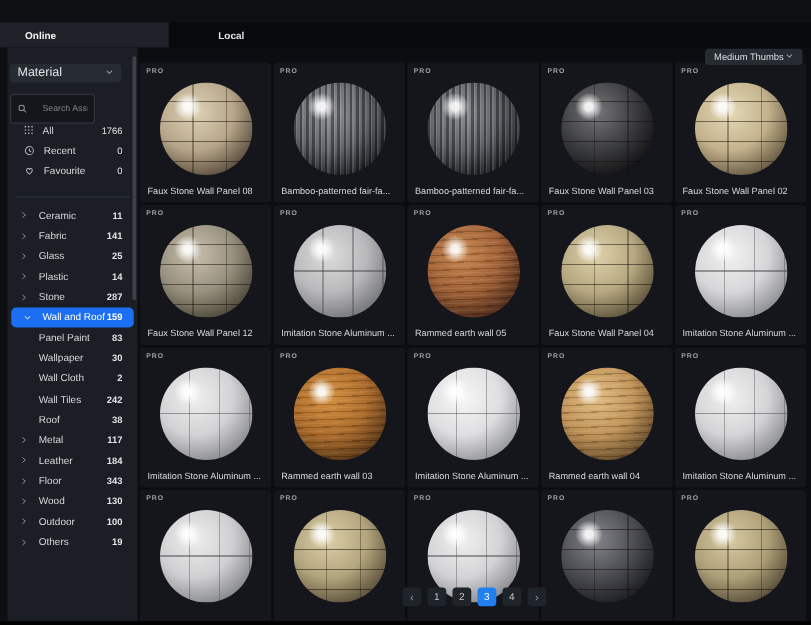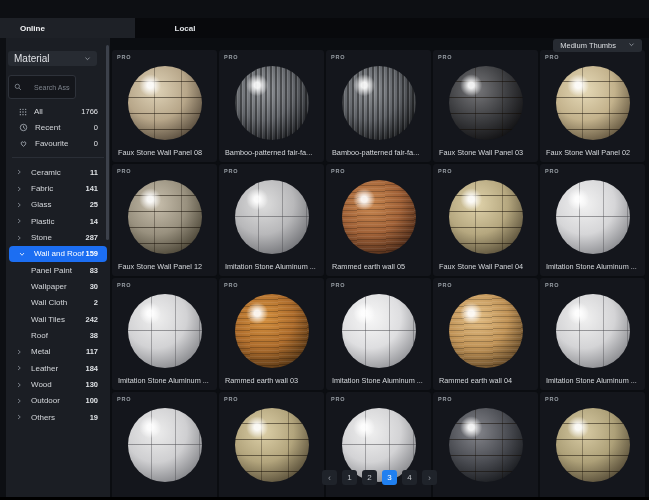--- a/index.html
+++ b/index.html
@@ -29,40 +29,40 @@
   .type-select { position:absolute; left:2px; top:13px; width:89px; height:15px; background:#272b32;
     border-radius:3px; display:flex; align-items:center; padding:0 6px; font-size:10px; color:#e0e2e6; cursor:pointer; }
   .type-select .chev { margin-left:auto; color:#9aa0a8; }
   .searchbox { position:absolute; left:2px; top:37px; width:68px; height:15px; background:#14161b;
     border:1px solid #2e323a; border-radius:3px; display:flex; align-items:center; gap:12px; padding:11px 5px; }
   .searchbox svg { flex:0 0 auto; }
   .searchbox input { background:transparent; border:0; outline:0; width:100%; font-size:7px;
     color:#dfe2e6; font-family:inherit; }
   .searchbox input::placeholder { color:#7d838c; }
   .quick { position:absolute; left:0; right:0; top:62px; }
-  .qrow { height:16px; display:flex; align-items:flex-end; gap:7px; padding:0 12px 0 13px;
+  .qrow { height:16px; display:flex; align-items:flex-start; gap:7px; padding:0 12px 0 13px;
     font-size:8px; color:#d4d7db; cursor:pointer; }
   .qrow .ic { color:#aab0b8; display:flex; }
   .qrow .count { margin-left:auto; font-size:7.5px; font-weight:400; color:#e2e4e8; }
   .divider { position:absolute; left:6px; right:6px; top:119px; height:1px; background:#2a2e36; }
   .cats { position:absolute; left:0; right:0; top:126px; }
   .crow { height:16.35px; display:flex; align-items:center; padding-right:12px;
     font-size:8px; color:#d4d7db; cursor:pointer; position:relative; }
   .crow .chev { width:25px; text-align:center; color:#8d939c; display:flex; justify-content:center; }
   .crow .lbl { flex:1; padding-left:0; }
   .crow.child .lbl { padding-left:0; }
   .crow .count { font-size:7.5px; font-weight:700; color:#dfe2e6; }
   .crow.selected { background:#1c6ef2; border-radius:4px; margin:0 3px; padding-right:9px; color:#fff; }
   .crow.selected .chev, .crow.selected .count { color:#fff; }
   .side-scroll { position:absolute; right:1px; top:7px; width:3px; height:195px; background:#3c414b; border-radius:2px; cursor:pointer; }
 
   
   .content { position:absolute; left:110px; top:38px; right:0; bottom:0; background:#0b0d11; overflow:hidden; z-index:1; }
   .thumbs-btn { position:absolute; top:1px; right:7px; height:13px; background:#272b32; border-radius:3px;
-    display:flex; align-items:center; gap:12px; padding:0 7px; font-size:7.5px; color:#dcdfe3; cursor:pointer; z-index:3; }
+    display:flex; align-items:center; gap:1px; padding:0 7px; font-size:7.5px; color:#dcdfe3; cursor:pointer; z-index:3; }
   .thumbs-btn .chev { color:#9aa0a8; }
   .grid { position:absolute; left:2px; top:12px; width:537px; display:flex; flex-wrap:wrap; gap:2px; }
   .card { width:105px; height:112px; background:#14161c; border-radius:3px; position:relative; cursor:pointer; }
   .pro { position:absolute; top:4px; left:5px; font-size:5.5px; font-weight:700; letter-spacing:.8px; color:#9aa0a7; }
   .sphere { position:absolute; left:50%; top:16px; transform:translateX(-50%); width:74px; height:74px; border-radius:50%; }
   .card-label { position:absolute; left:6px; right:3px; bottom:5px; font-size:7.3px; color:#d5d8dc;
     white-space:nowrap; overflow:hidden; }
 
   .pagination { position:absolute; left:0; right:0; top:432px; display:flex; justify-content:center; gap:5px; z-index:4; }
   .pbtn { min-width:15px; height:15px; padding:0 3px; border-radius:3px; background:#1f232a; color:#c3c7cc;
@@ -233,20 +233,29 @@
           </span>
           <span class="lbl">Leather</span>
           <span class="count">184</span>
         </div>
         <div class="crow">
           <span class="chev">
             <svg width="6" height="6" viewBox="0 0 12 12" fill="none" stroke="currentColor" stroke-width="1.6">
               <path d="M4 2 L8.5 6 L4 10"></path>
             </svg>
           </span>
+          <span class="lbl">Floor</span>
+          <span class="count">343</span>
+        </div>
+        <div class="crow">
+          <span class="chev">
+            <svg width="6" height="6" viewBox="0 0 12 12" fill="none" stroke="currentColor" stroke-width="1.6">
+              <path d="M4 2 L8.5 6 L4 10"></path>
+            </svg>
+          </span>
           <span class="lbl">Wood</span>
           <span class="count">130</span>
         </div>
         <div class="crow">
           <span class="chev">
             <svg width="6" height="6" viewBox="0 0 12 12" fill="none" stroke="currentColor" stroke-width="1.6">
               <path d="M4 2 L8.5 6 L4 10"></path>
             </svg>
           </span>
           <span class="lbl">Outdoor</span>

